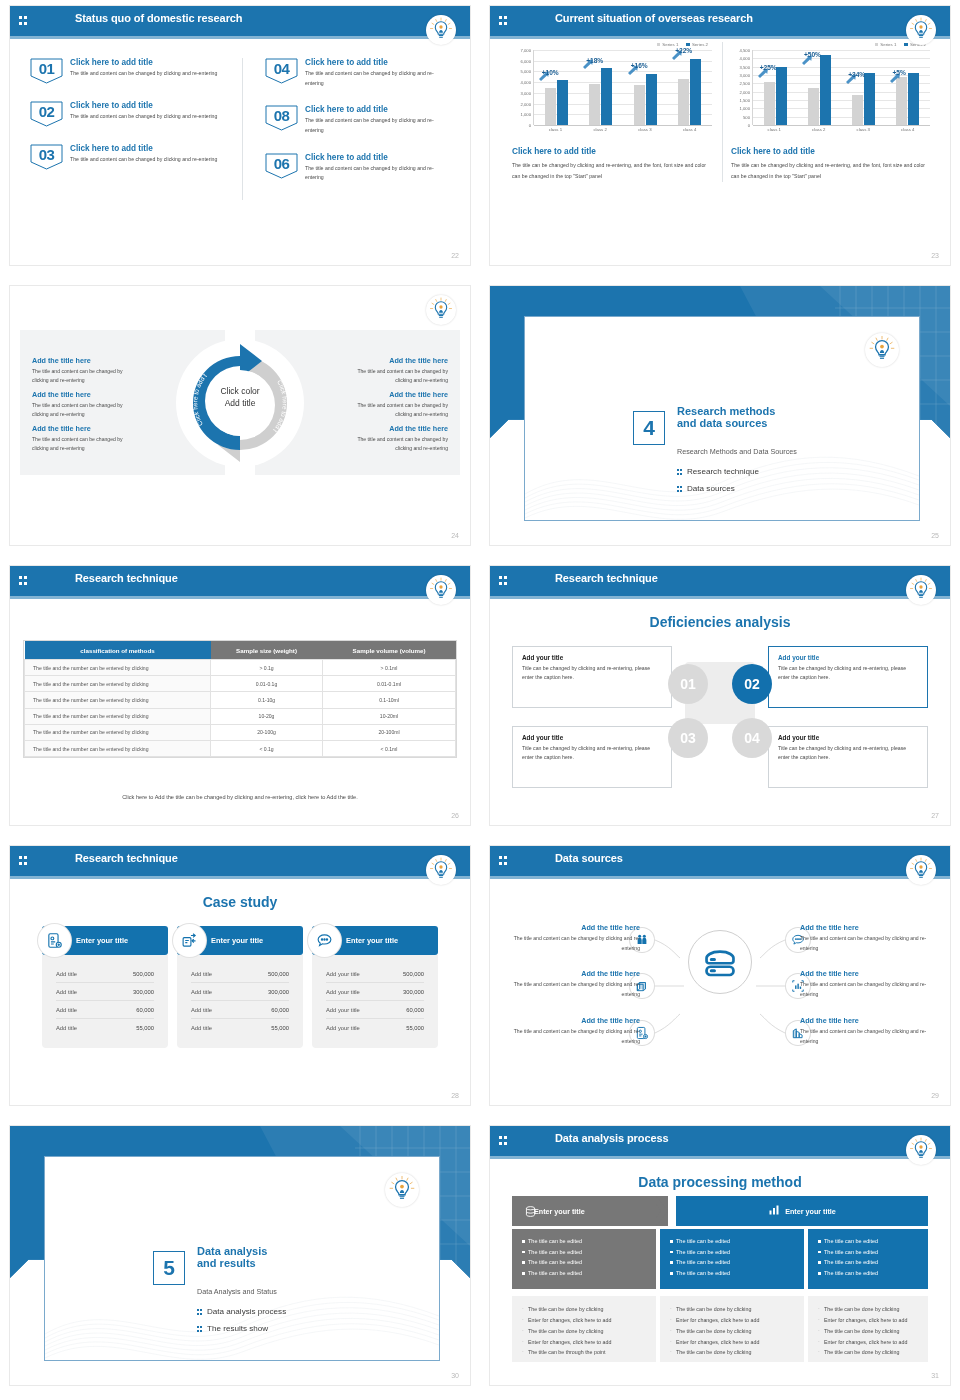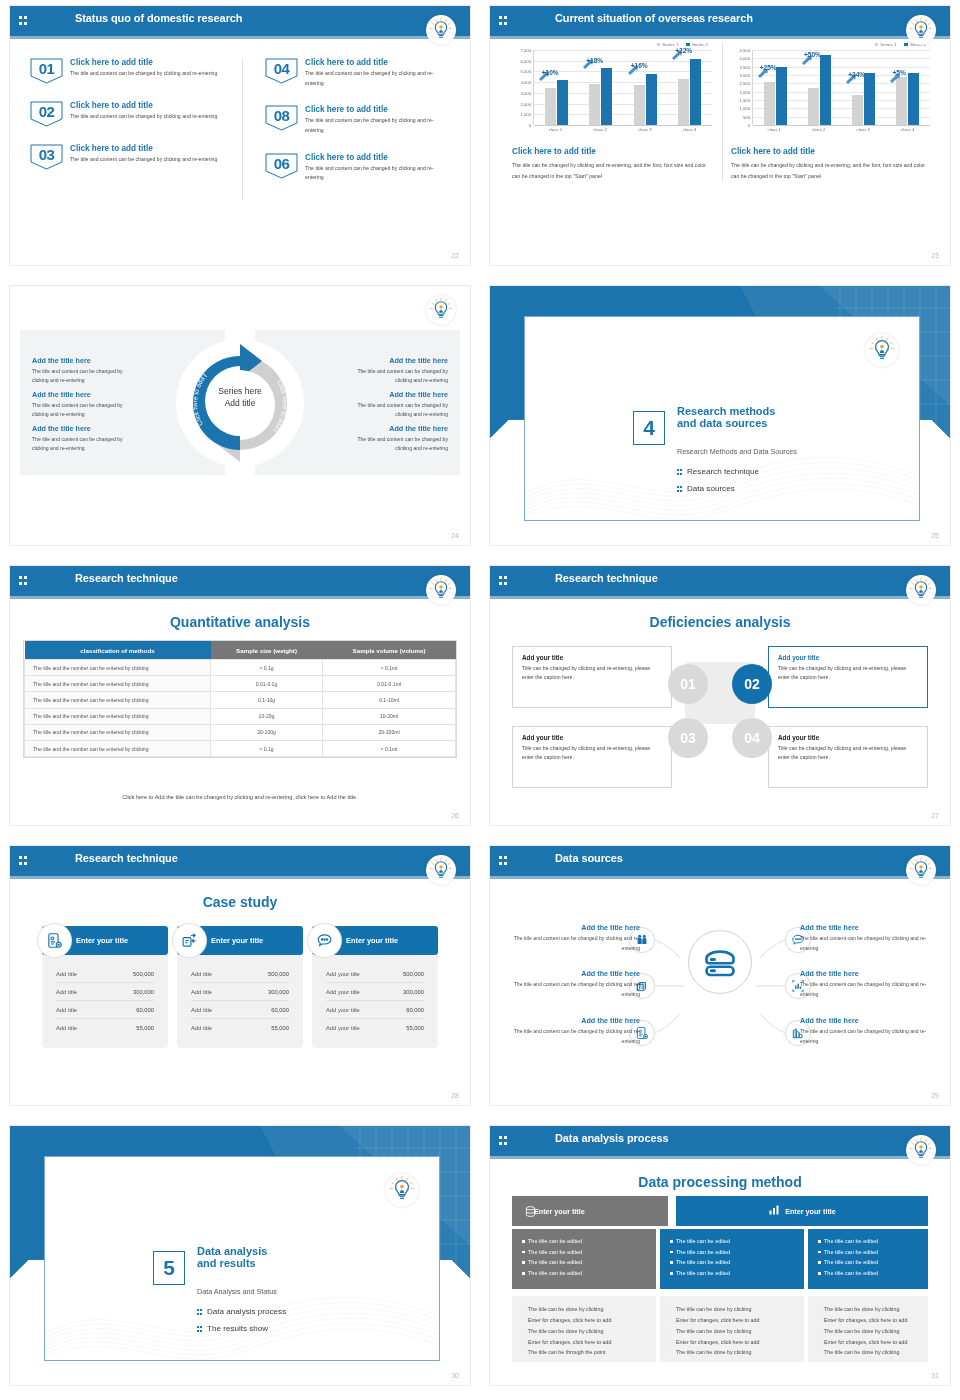--- a/index.html
+++ b/index.html
@@ -559,21 +559,21 @@
       <defs>
         <path id="arcL" d="M32 92 A42 42 0 0 1 32 38"></path>
         <path id="arcR" d="M98 38 A42 42 0 0 1 98 92"></path>
       </defs>
       <text font-size="6.4" fill="#ffffff" font-family="Liberation Sans, sans-serif">
         <textPath href="#arcL" startOffset="12%">Click here to add title</textPath></text>
       <text font-size="6.4" fill="#ffffff" font-family="Liberation Sans, sans-serif">
         <textPath href="#arcR" startOffset="12%">Click here to add title</textPath></text>
     </svg>
     <div class="lbl">
-      <span>Series here</span><br>
+      <span>Click color</span><br>
       <span>Add title</span>
     </div>
   </div>
   <div class="pgnum">24</div>
 </div>
     </div>
 
 <div class="slide">
       <div class="canvas">
   <div class="sec">
@@ -660,21 +660,20 @@
       <g stroke="#e8a33d" stroke-width="1" fill="none" stroke-linecap="round" opacity=".85">
         <path d="M20 4v3M27 6l-1.3 2.6M32 11l-2.4 1.6M34 18h-3M8 11l2.4 1.6M13 6l1.3 2.6M6 18h3"></path>
             </g>
       <path d="M20 9c4.4 0 7.6 3.3 7.6 7.5 0 3-1.7 4.8-2.9 6.3-.8 1-1.1 1.8-1.1 2.8h-7.2c0-1-.3-1.8-1.1-2.8-1.2-1.5-2.9-3.3-2.9-6.3C12.4 12.3 15.6 9 20 9z" fill="none" stroke="#1c74ae" stroke-width="1.5"></path>
       <rect x="17" y="26.5" width="6" height="1.5" fill="#1c74ae"></rect>
       <rect x="17.6" y="29" width="4.8" height="1.4" fill="#1c74ae"></rect>
       <circle cx="20" cy="16" r="2.2" fill="#e8a33d"></circle>
       <path d="M17.5 23.5c0-2 1.1-3.4 2.5-3.4s2.5 1.4 2.5 3.4z" fill="#1c74ae"></path>
     </svg>
   </div>
-  <div class="sub-title" style="position:absolute;left:0;right:0;top:48px">Quantitative analysis</div>
 
   <table class="s26-tbl">
     <thead>
             <tr>
       <th class="c0">classification of methods</th>
       <th class="c1">Sample size (weight)</th>
       <th class="c2">Sample volume (volume)</th>
     </tr>
           </thead>
     <tbody>

